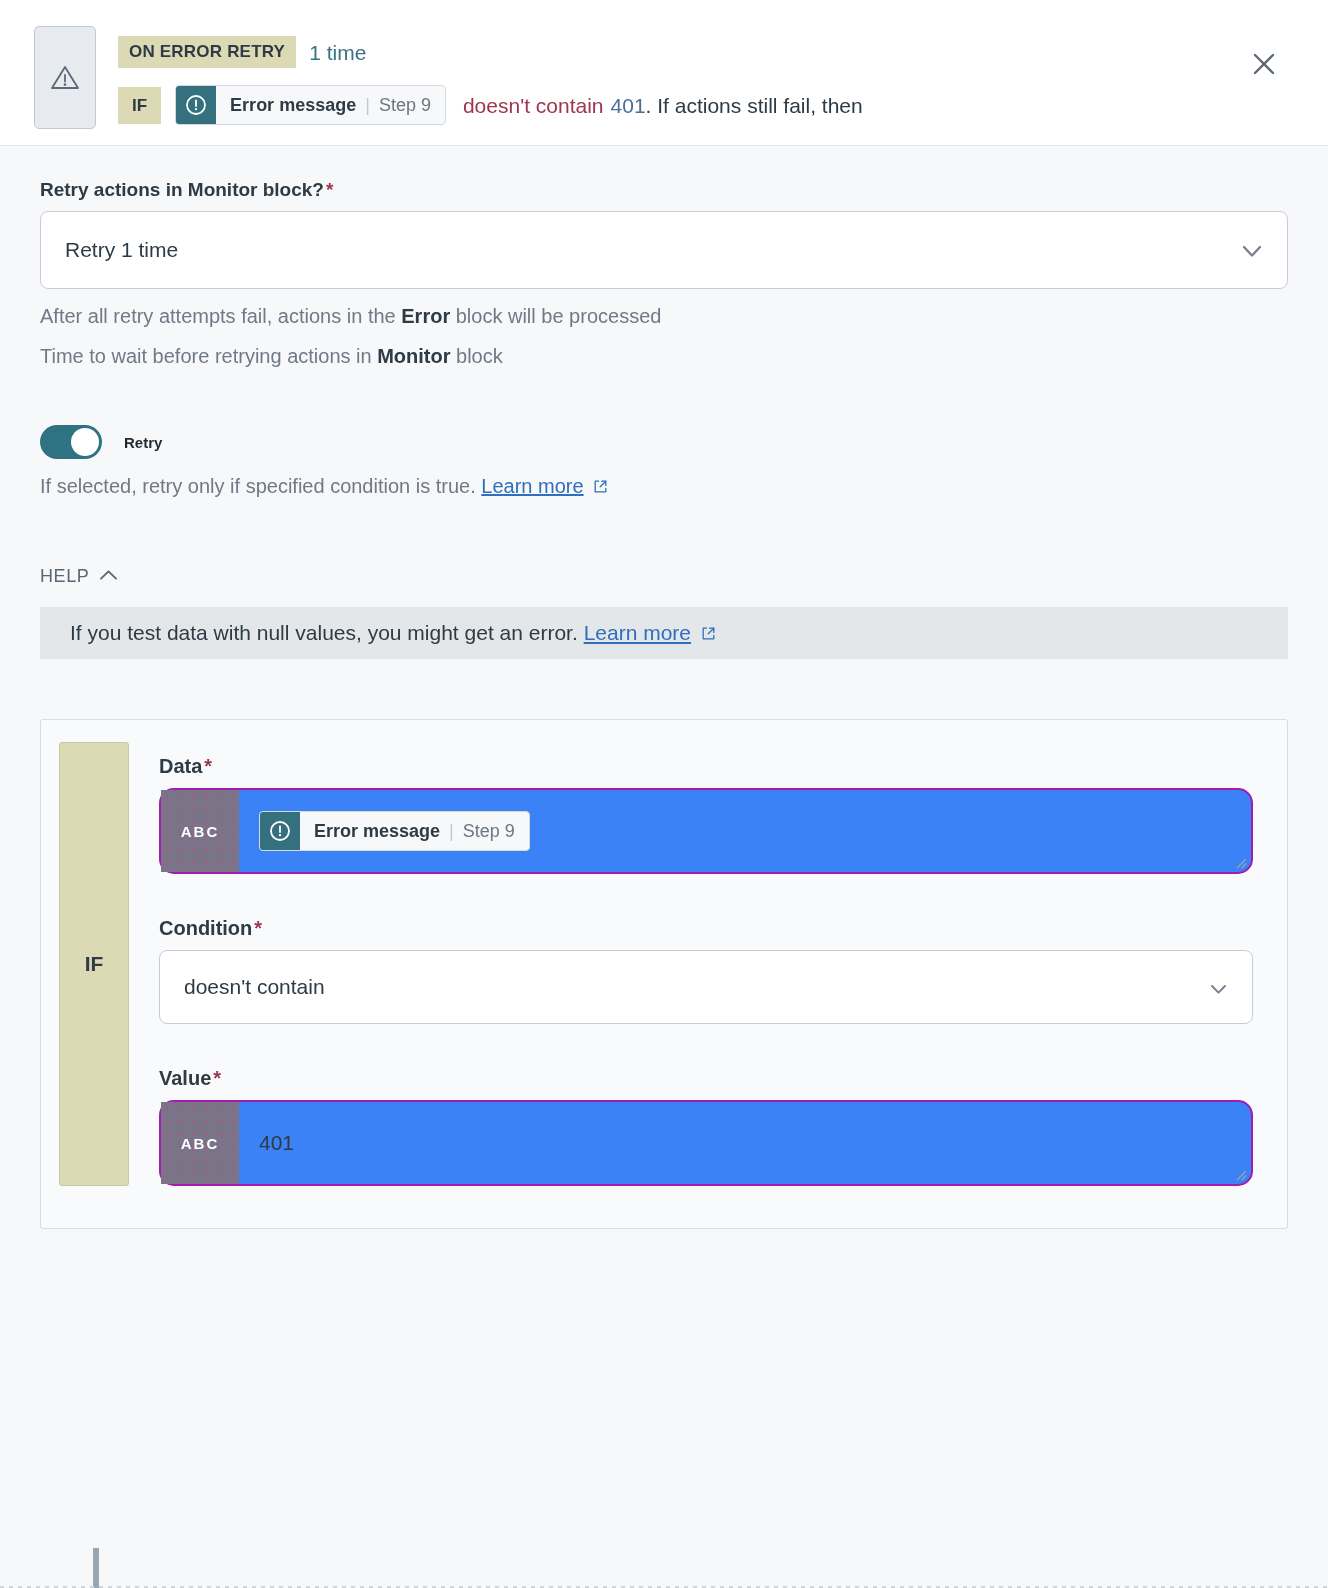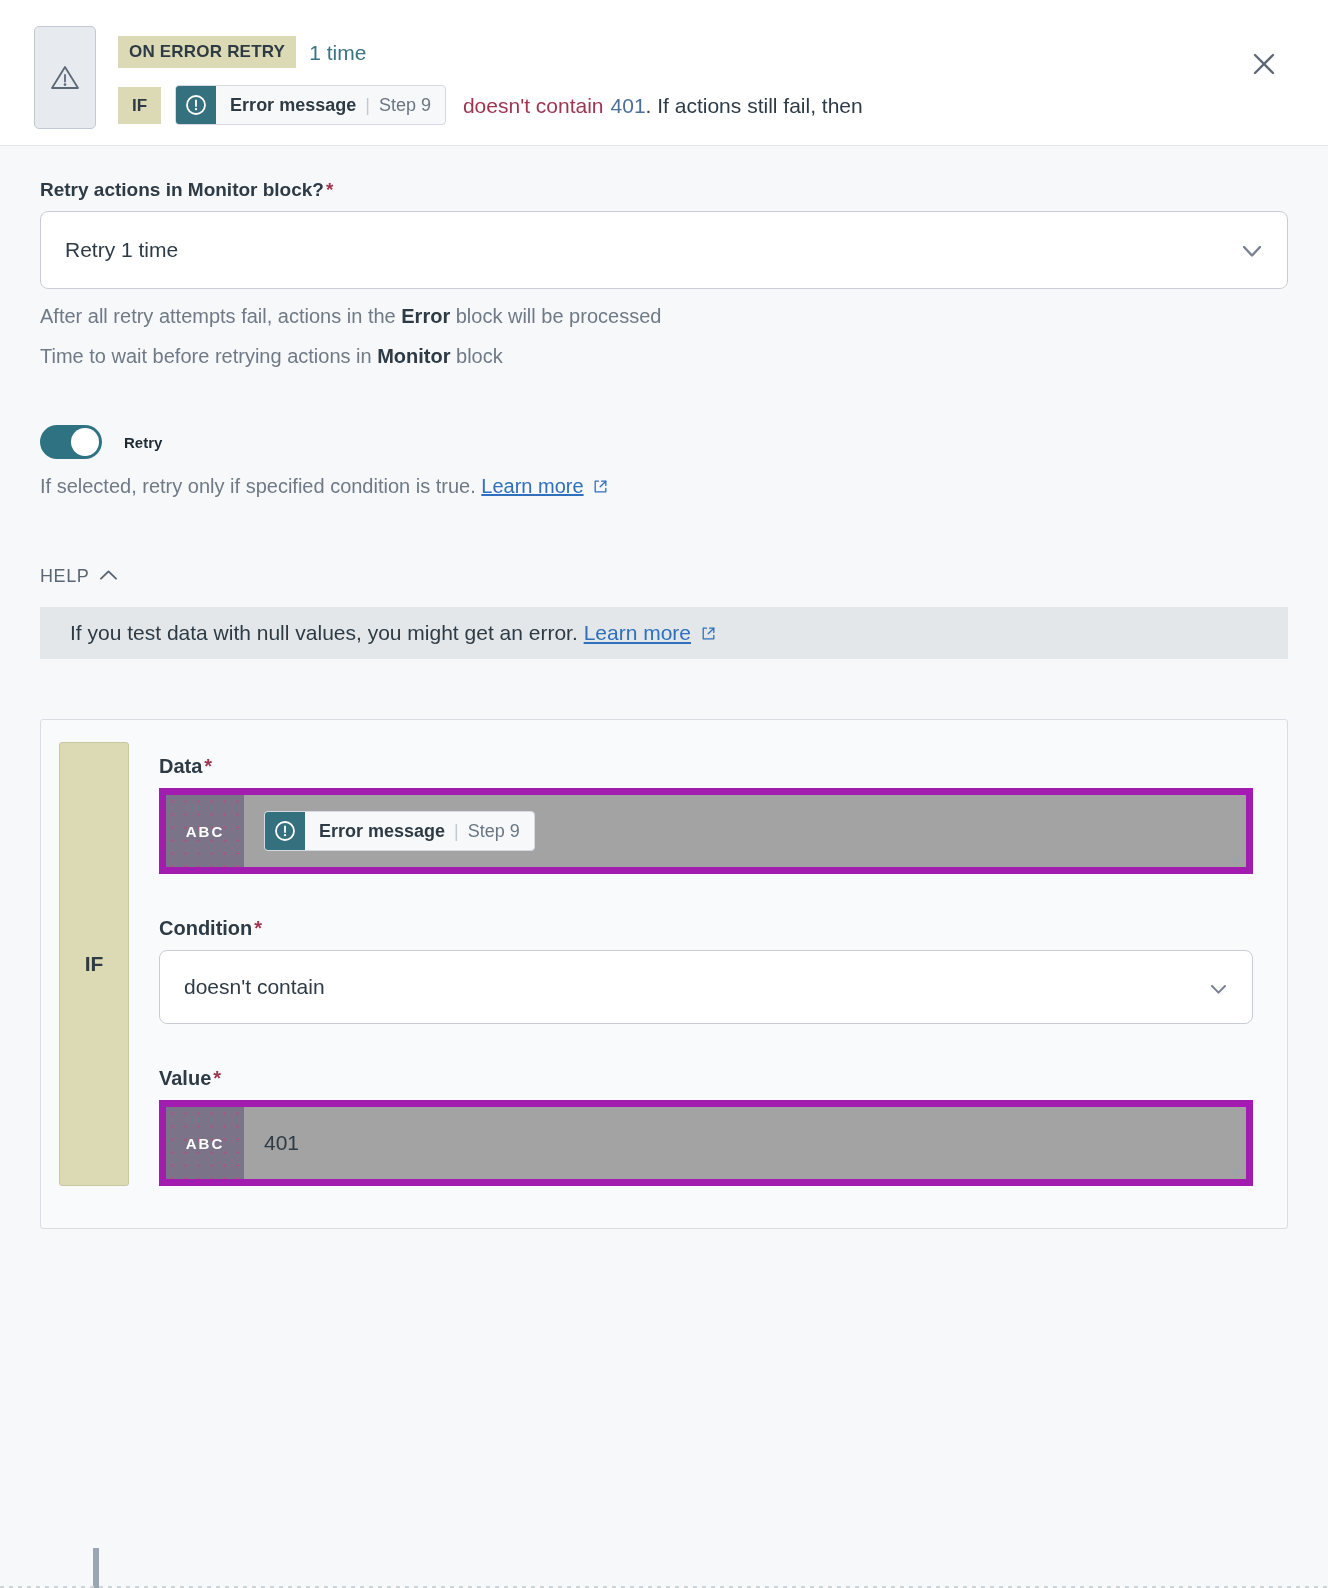--- a/index.html
+++ b/index.html
@@ -235,23 +235,23 @@
   }
   .sub-label {
     font-size: 20px; font-weight: bold; color: #2e3b45;
     margin: 0 0 12px 0; line-height: 1;
   }
   .sub-label.mt { margin-top: 44px; }
 
   .txtarea {
     position: relative;
     display: flex;
-    border: 7px solid #a21caf;
-    background: #a3a3a3;
-    border-radius: 0;
+    border: 2px solid #a21caf;
+    background: #3b82f6;
+    border-radius: 15px;
     min-height: 86px;
   }
   .abc-chip {
     width: 78px;
     background: #7b7489;
     color: #ffffff;
     font-size: 15px;
     letter-spacing: 2px;
     font-weight: bold;
     display: flex; align-items: center; justify-content: center;

